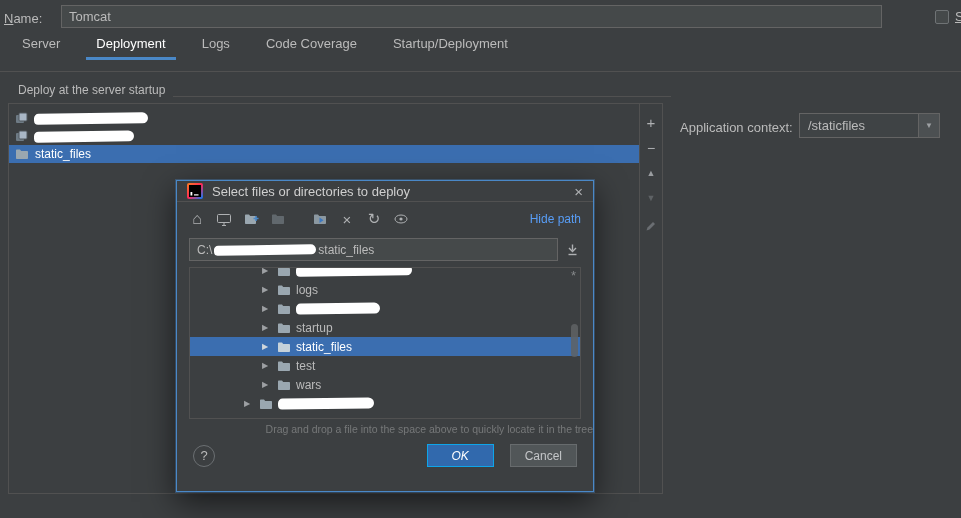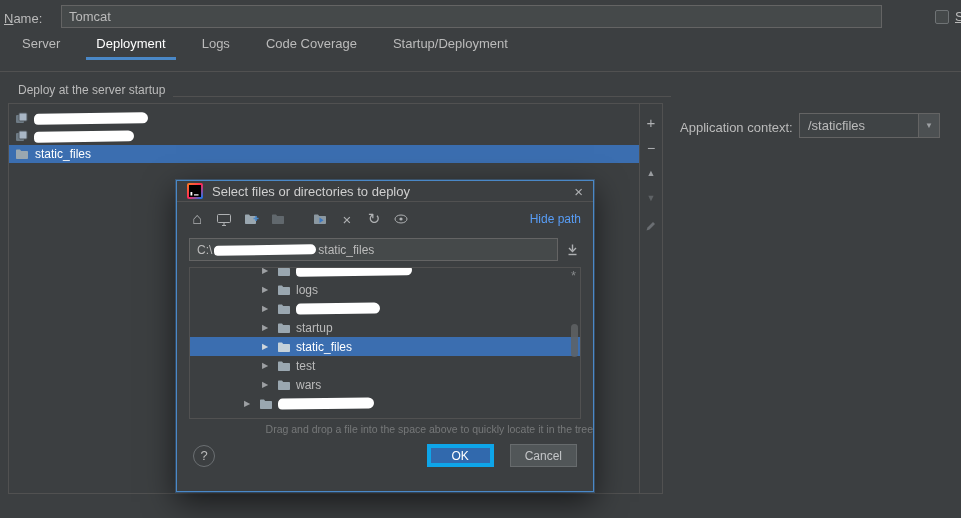--- a/index.html
+++ b/index.html
@@ -80,21 +80,21 @@
   .t-arrow { font-size:8px; color:#9da0a3; width:10px; flex:none; }
   .t-thumb { position:absolute; right:2px; top:56px; width:7px; height:33px; background:#5f6365; border-radius:4px; opacity:.85; }
   .t-star { position:absolute; right:4px; top:0px; color:#85888a; font-size:13px; }
 
   .m-hint { text-align:right; font-size:10.5px; color:#767879; margin-top:4px; }
 
   .m-actions { display:flex; align-items:center; margin:9px 16px 0; }
   .help-btn { width:22px; height:22px; border-radius:50%; border:1px solid #6b6f72; display:flex; align-items:center; justify-content:center; font-size:13px; color:#bbbbbb; cursor:default; }
   .spacer { flex:1; }
   .btn { height:23px; min-width:67px; padding:0 14px; display:flex; align-items:center; justify-content:center; font-size:12px; cursor:default; }
-  .btn-ok { background:#3169ad; border:4px solid #0ea5e9; color:#ffffff; }
+  .btn-ok { background:#3169ad; border:1px solid #0ea5e9; color:#ffffff;font-style:italic; }
   .btn-cancel { background:#515658; border:1px solid #676b6d; color:#c4c6c8; margin-left:16px; }
 
   svg { display:block; }
 </style>
 </head>
 <body>
 
 <div class="screen">
 
   <span class="name-label mn">Name:</span>

